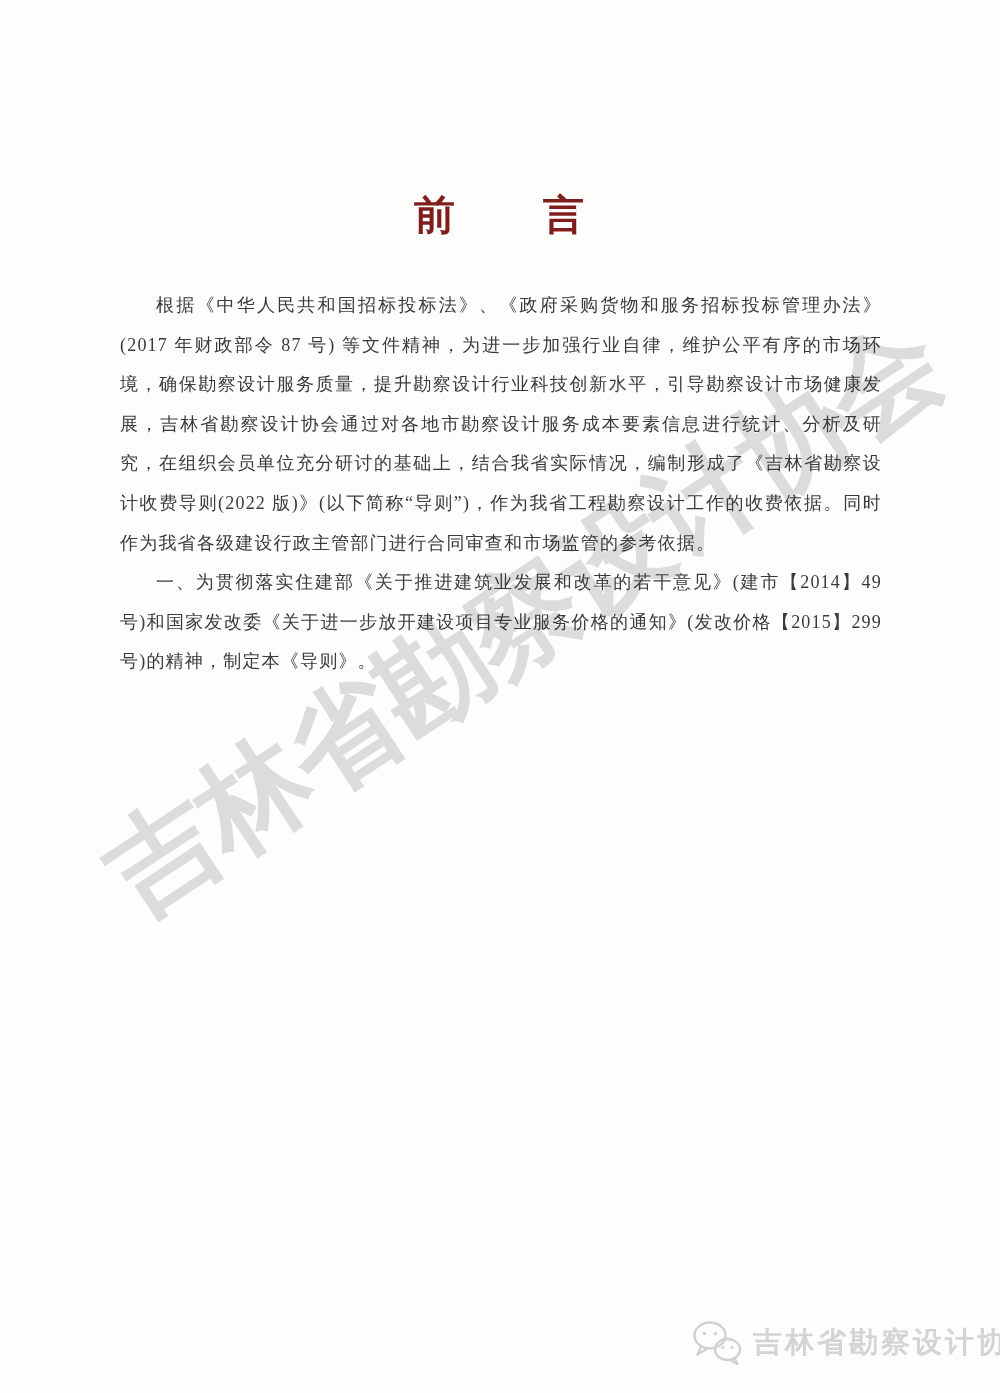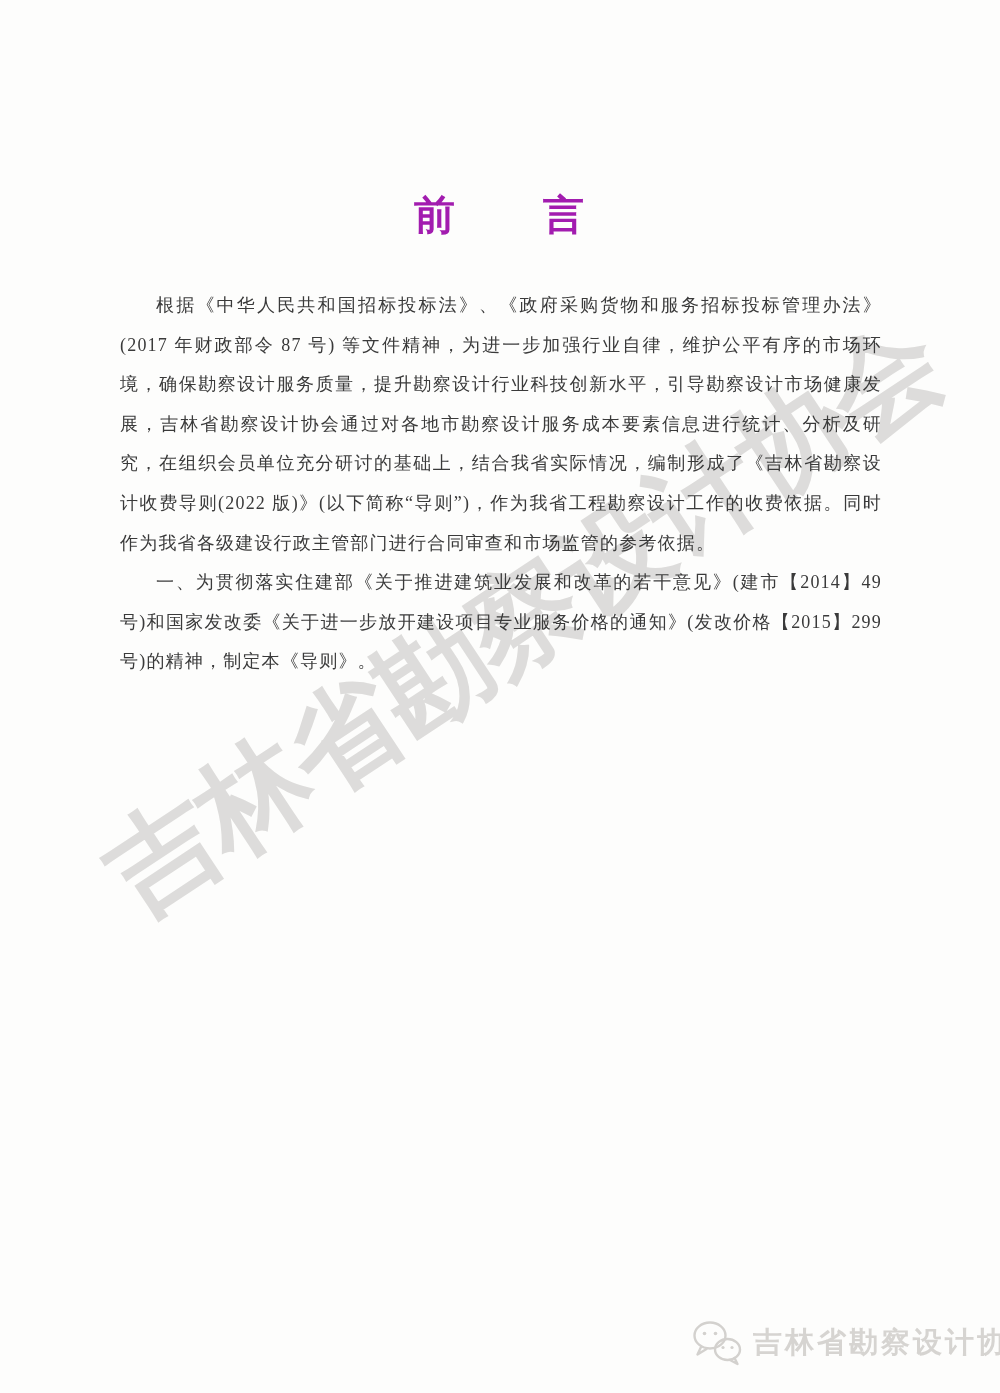--- a/index.html
+++ b/index.html
@@ -39,21 +39,21 @@
     left: 0;
     width: 100%;
     z-index: 1;
     margin: 0;
     text-align: center;
     font-family: "Liberation Sans", "DejaVu Sans", sans-serif;
     font-weight: 700;
     font-size: 41px;
     line-height: 50px;
     letter-spacing: 2px;
-    color: #a21caf;
+    color: #7f1d1d;
   }
   .body-text {
     position: absolute;
     top: 286px;
     left: 120px;
     width: 762px;
     z-index: 1;
     font-size: 18px;
     line-height: 39.6px;
     letter-spacing: 1.2px;

